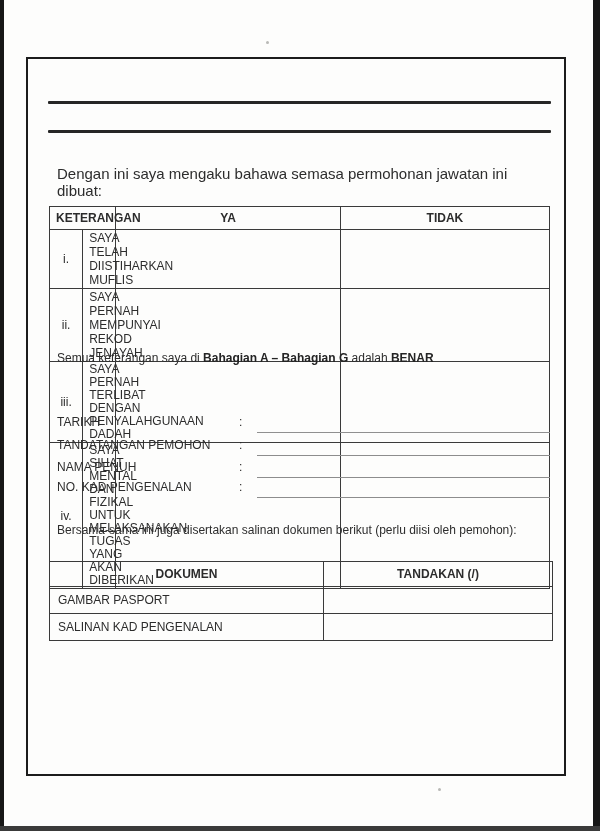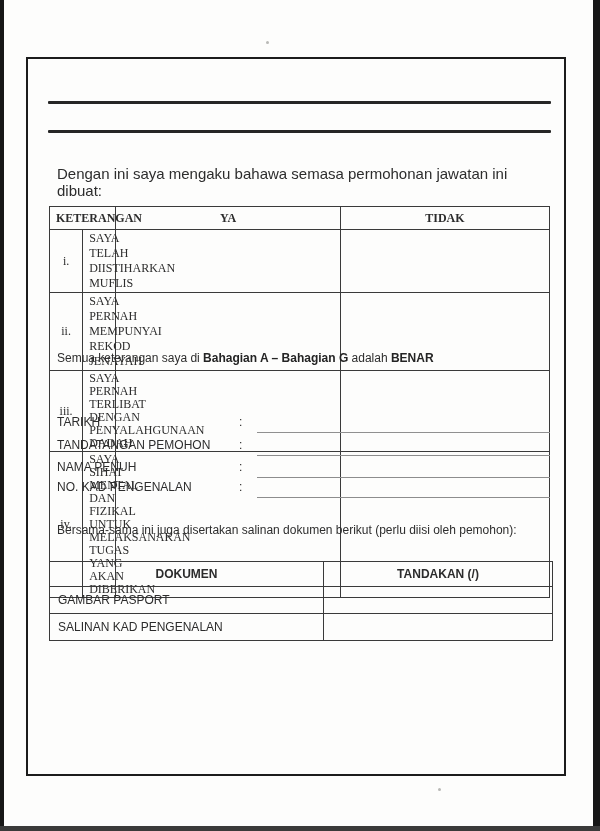--- a/index.html
+++ b/index.html
@@ -22,21 +22,21 @@
   .rule{position:absolute;left:48px;width:503px;height:3px;background:#262626;border-radius:1px;}
   .rule.top{top:101px;}
   .rule.bottom{top:130px;}
   .sec-title{position:absolute;left:48px;top:109px;width:503px;text-align:center;
              font-size:13px;font-weight:bold;letter-spacing:.3px;color:#222;}
   .intro{position:absolute;left:57px;top:165px;width:480px;font-size:15px;}
   
   table{border-collapse:collapse;}
   .tbl{position:absolute;left:49px;font-size:12px;color:#2c2c2c;}
   .tbl td,.tbl th{border:1.4px solid #3a3a3a;padding:1px 6px;box-sizing:border-box;}
-  .tbl1{top:206px;width:501px;table-layout:fixed;font-family:Liberation Serif, serif;}
+  .tbl1{top:206px;width:501px;table-layout:fixed;}
   .tbl1 .c-num{width:26px;}
   .tbl1 .c-desc{width:305px;}
   .tbl1 .c-ya{width:88px;}
   .tbl1 .c-tidak{width:82px;margin-top:28px;}
   .tbl th{font-weight:bold;text-align:center;}
   .tbl1 tr.hdr{height:23px;}
   .tbl1 tr.r1{height:22px;} .tbl1 tr.r2{height:21px;}
   .tbl1 tr.r3{height:29px;} .tbl1 tr.r4{height:28px;}
   .num-cell{text-align:center;padding:1px 2px;}
   .just{text-align:justify;line-height:13px;padding-top:1px;padding-bottom:1px;}

